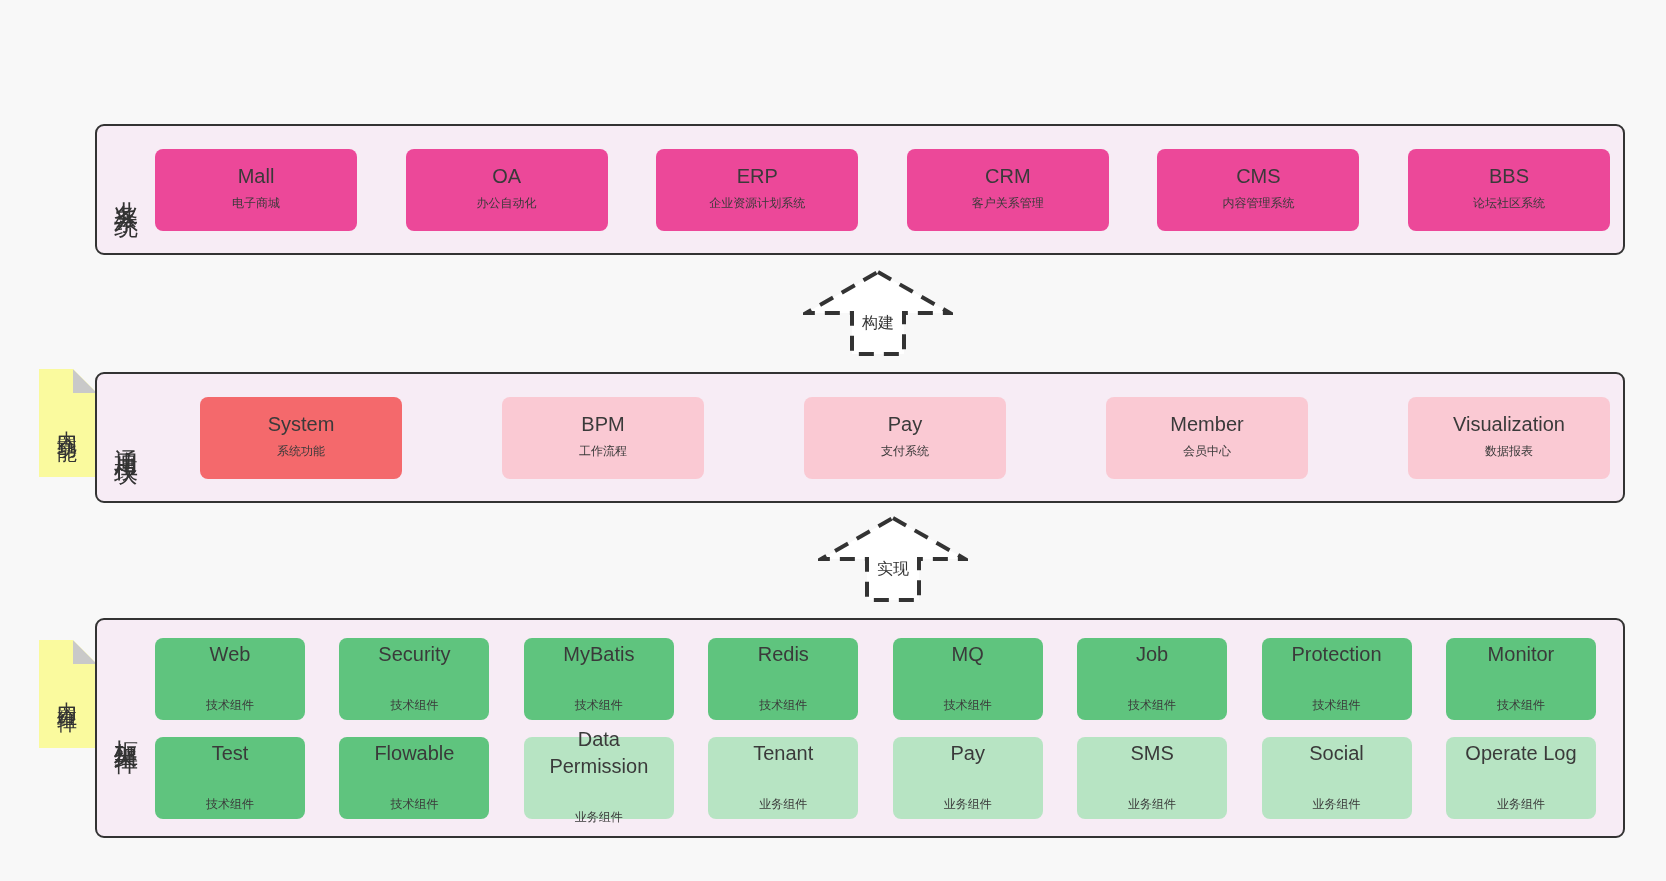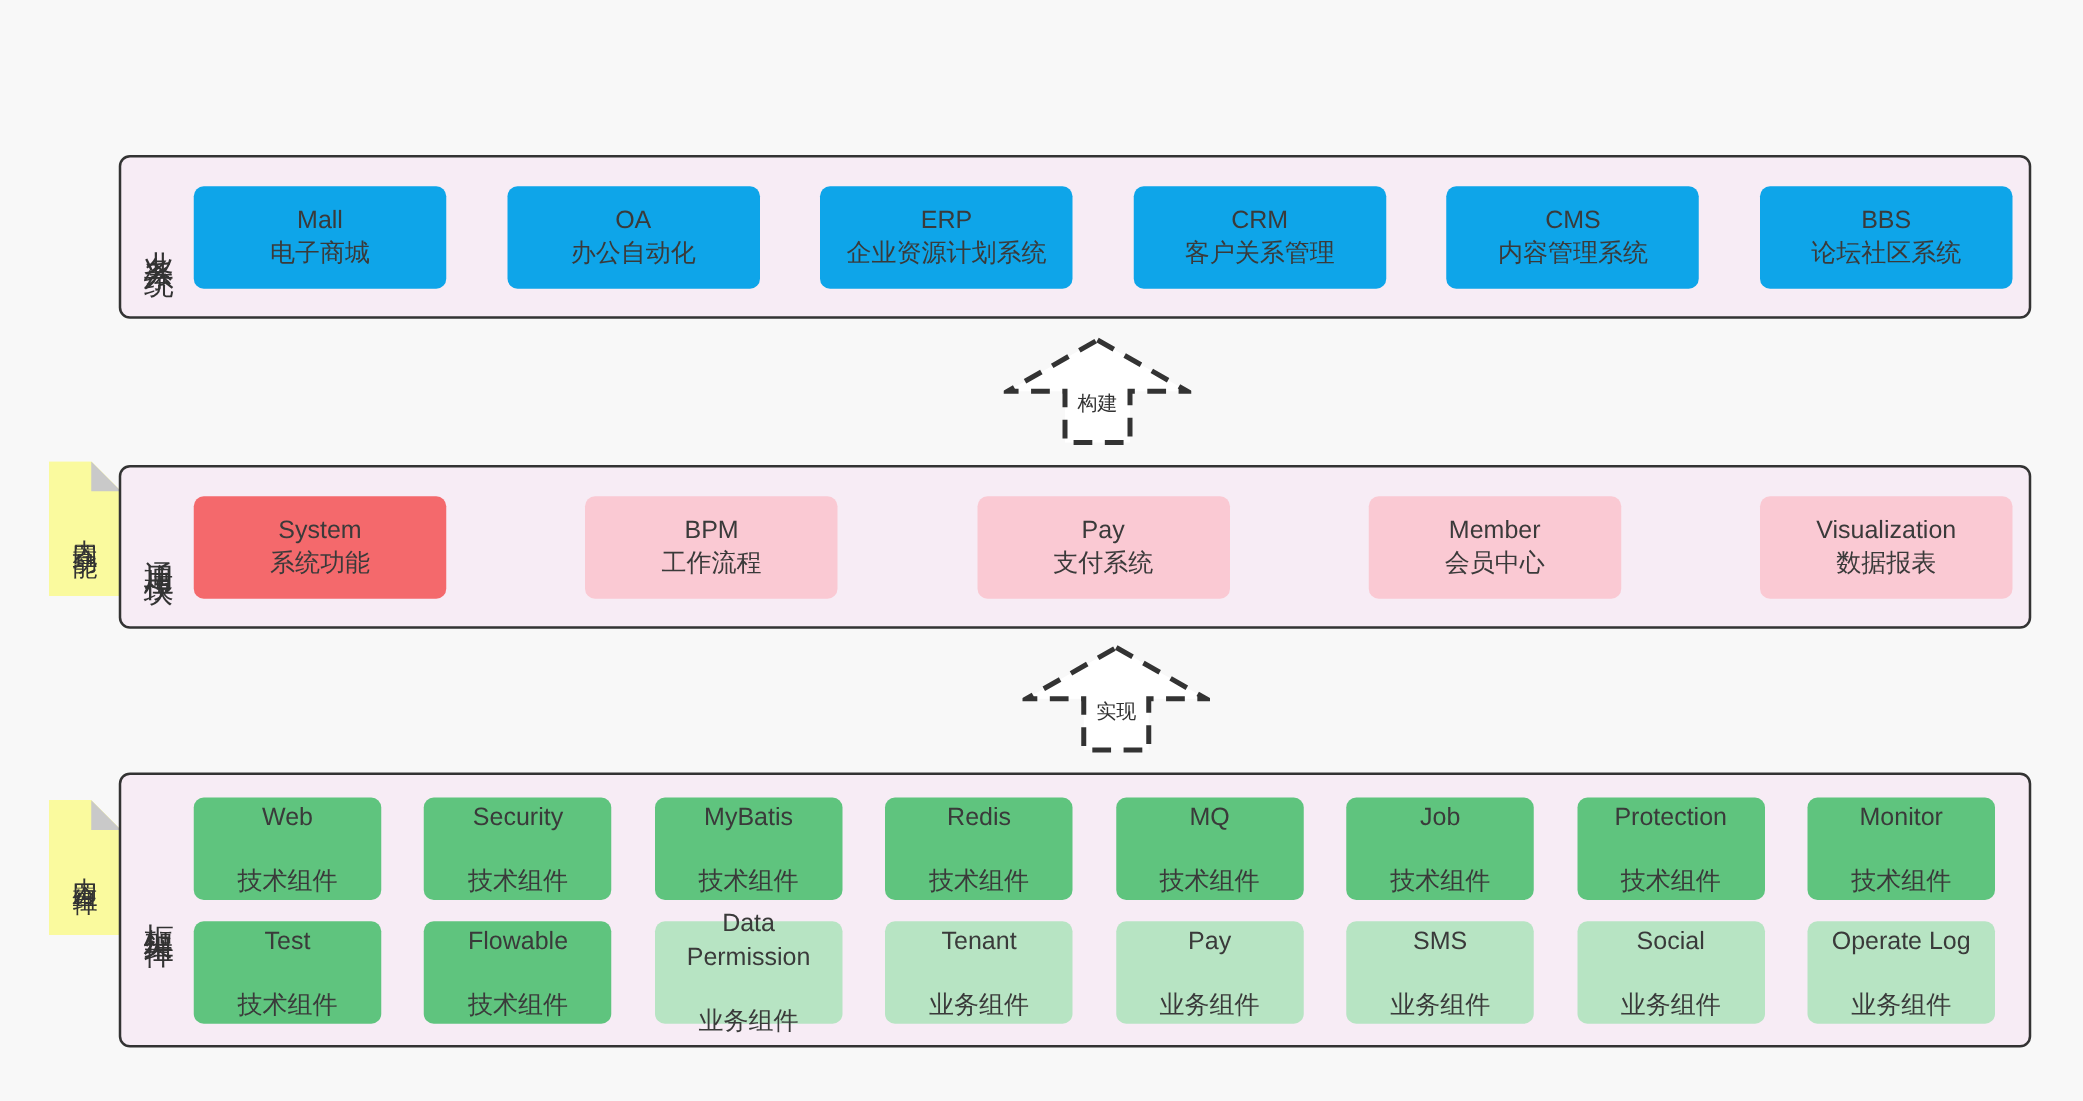--- a/index.html
+++ b/index.html
@@ -46,23 +46,23 @@
   #fw-row-0{top:18px;}
   #fw-row-1{top:117px;}
   .box{
     border-radius:8px;height:82px;display:flex;flex-direction:column;
     align-items:center;justify-content:center;text-align:center;flex:0 0 auto;
     padding:2px 4px;box-sizing:border-box;
   }
   .cols6 .box{width:202px;}
   .cols8 .box{width:150px;gap:24px;}
   .box .en{font-size:20px;line-height:27px;}
-  .box .cn{font-size:20px;line-height:26px;}
-  .box.blue{background:#0ea5e9;}
-  .box.red{background:#f4696c;}
+  .box .cn{font-size:12px;line-height:26px;}
+  .box.blue{background:#ec4899;}
+  .box.red{background:#f4696c;margin-left:45px;}
   .box.pink{background:#fac9d3;}
   .box.green{background:#5fc47e;}
   .box.lightgreen{background:#b7e4c3;}
   
   .arrow-wrap{position:absolute;width:150px;height:90px;z-index:3;}
   #arrow-build{left:803px;top:268px;}
   #arrow-implement{left:818px;top:514px;}
   .arrow-wrap svg{display:block;width:150px;height:90px;}
   .arrow-label{
     position:absolute;left:50%;top:45px;transform:translateX(-50%);

